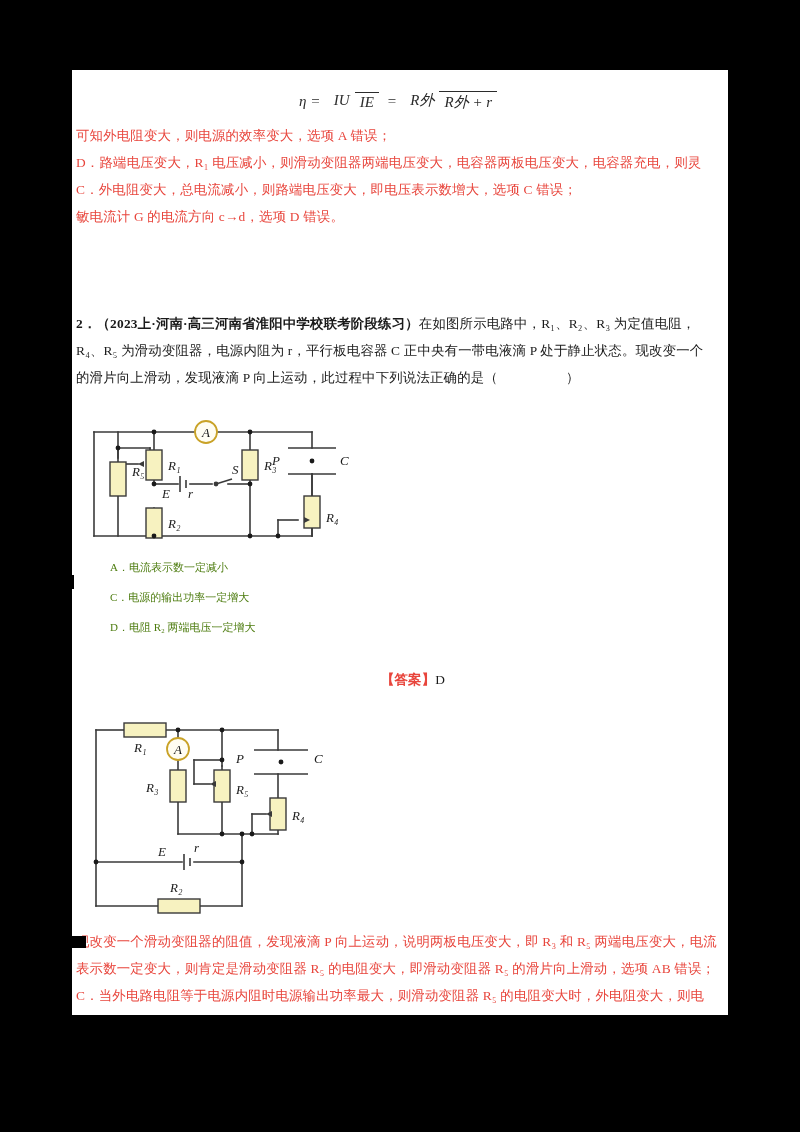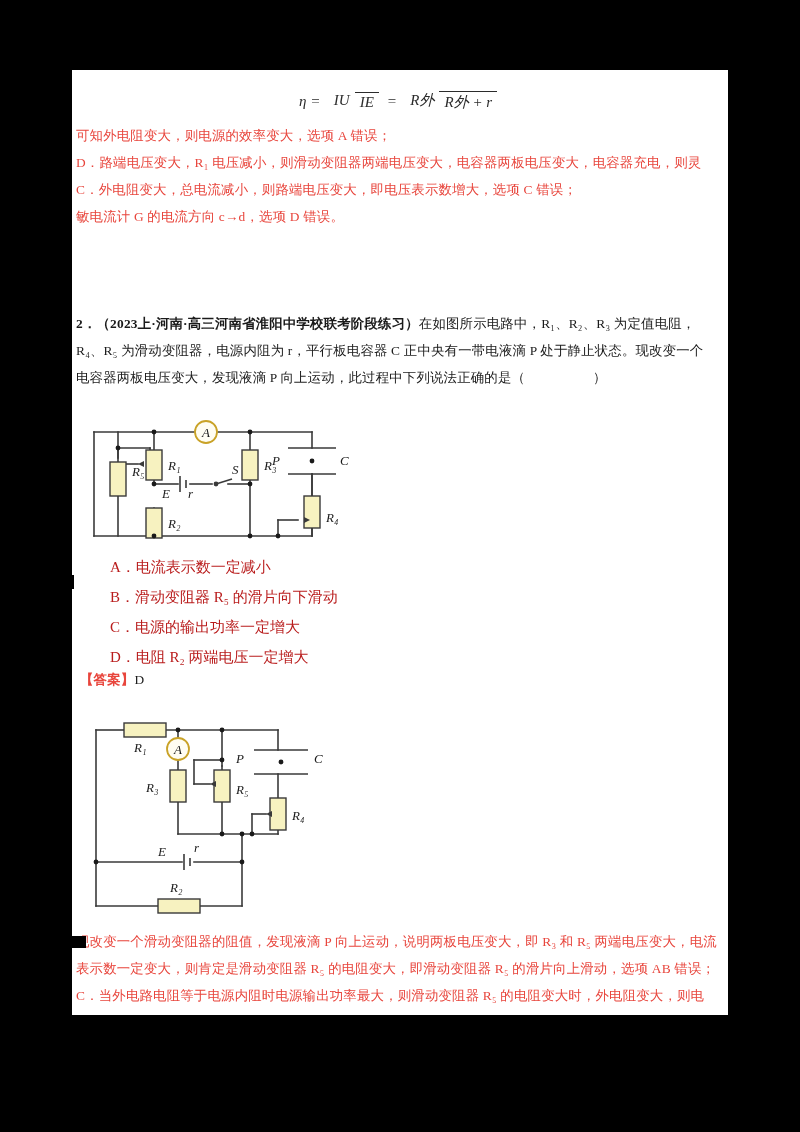--- a/index.html
+++ b/index.html
@@ -22,42 +22,42 @@
 
   .red{color:#e8453c;}
   .blk{color:#1a1a1a;}
 
   p.line{
     margin:0;padding:0;
     font-size:13.4px;line-height:27px;
     letter-spacing:.2px;white-space:nowrap;
   }
   .opt{
-    margin:0;font-size:15px;line-height:30px;
-    color:#b91c1c;padding-left:34px;white-space:nowrap;
+    margin:0;font-size:11px;line-height:30px;
+    color:#4d7c0f;padding-left:34px;white-space:nowrap;
   }
   .bracket{font-weight:bold;}
   i.v{font-family:"Liberation Serif",serif;font-style:italic;}
 
   
   #formula{
     position:absolute;left:0;top:0;width:656px;height:62px;
     display:flex;align-items:center;justify-content:center;
     color:#2b2b2b;font-size:15px;
   }
   .frac{display:inline-flex;flex-direction:row;align-items:center;
         vertical-align:middle;margin:0 4px;}
   .frac .num{padding:0 5px 1px;}
   .frac .den{padding:1px 5px 0;border-top:1.2px solid #2b2b2b;}
 
   
   #blockA{position:absolute;left:4px;top:52px;width:650px;}
   #q2{position:absolute;left:4px;top:240px;width:650px;}
   #opts{position:absolute;left:4px;top:482px;width:650px;}
-  #ansblock{position:absolute;left:8px;top:596px;width:650px;}
+  #ansblock{position:absolute;left:16px;top:596px;width:650px;text-align:center;}
   #tail{position:absolute;left:4px;top:858px;width:650px;}
   .bold{font-weight:bold;}
 
   
   .circuit{position:absolute;}
   #circ1{left:10px;top:348px;width:272px;height:132px;}
   #circ2{left:10px;top:646px;width:282px;height:208px;}
   .circuit svg{display:block;}
 </style>
 </head>
@@ -89,21 +89,21 @@
     <p class="line red">D．路端电压变大，R₁ 电压减小，则滑动变阻器两端电压变大，电容器两板电压变大，电容器充电，则灵</p>
     <p class="line red">C．外电阻变大，总电流减小，则路端电压变大，即电压表示数增大，选项 C 错误；</p>
     <p class="line red">敏电流计 G 的电流方向 c→d，选项 D 错误。</p>
   </div>
 
   <div id="q2">
     <p class="line blk">
       <span class="bold">2．</span><span class="bold">（2023上·河南·高三河南省淮阳中学校联考阶段练习）</span><span>在如图所示电路中，R₁、R₂、R₃ 为定值电阻，</span>
     </p>
     <p class="line blk">R₄、R₅ 为滑动变阻器，电源内阻为 r，平行板电容器 C 正中央有一带电液滴 P 处于静止状态。现改变一个</p>
-    <p class="line blk">电容器两板电压变大，发现液滴 P 向上运动，此过程中下列说法正确的是（　　　　　）</p>
+    <p class="line blk">的滑片向上滑动，发现液滴 P 向上运动，此过程中下列说法正确的是（　　　　　）</p>
   </div>
 
   <div class="circuit" id="circ1">
     <svg width="272" height="132" viewBox="0 0 272 132">
       <g stroke="#3a3a3a" stroke-width="1.6" fill="none" stroke-linecap="square">
 
         <path d="M12 14 H112"></path>
         <path d="M136 14 H230"></path>
         <path d="M12 14 V118"></path>
         <path d="M12 118 H230"></path>
@@ -186,21 +186,20 @@
         <text x="106" y="80">r</text>
         <text x="150" y="56">S</text>
         <text x="190" y="47">P</text>
         <text x="258" y="47">C</text>
       </g>
     </svg>
   </div>
 
   <div id="opts">
     <p class="opt">A．电流表示数一定减小</p>
-    <p class="opt">B．滑动变阻器 R₅ 的滑片向下滑动</p>
     <p class="opt">C．电源的输出功率一定增大</p>
     <p class="opt">D．电阻 R₂ 两端电压一定增大</p>
   </div>
 
   <div id="ansblock">
     <p class="line red">
       <span class="bracket">【答案】</span><span class="blk">D</span>
     </p>
   </div>
 

